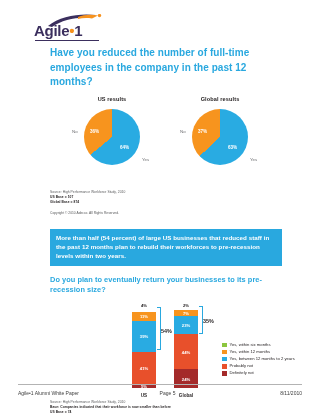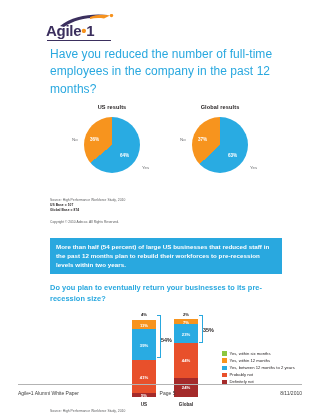--- a/index.html
+++ b/index.html
@@ -4,36 +4,36 @@
 <style>
   html,body{margin:0;padding:0;}
   body{
     width:320px;height:414px;background:#ffffff;
     font-family:"Liberation Sans", sans-serif;
     color:#231f20;overflow:hidden;position:relative;
   }
   .page{position:absolute;inset:0;}
 
   
-  .logo{position:absolute;left:44px;top:14px;width:78px;height:30px;}
+  .logo{position:absolute;left:32px;top:14px;width:78px;height:30px;}
   .logo-swoosh{position:absolute;left:14px;top:0px;width:56px;height:14px;}
   .logo-text{
     position:absolute;left:2px;top:8px;
     font-size:15px;font-weight:bold;letter-spacing:-0.3px;
     color:#3b2f5e;font-family:"Liberation Sans",sans-serif;
   }
   .logo-dot{color:#f6921e;}
   .logo-one{color:#3b2f5e;}
   .logo-rule{position:absolute;left:3px;top:26px;width:64px;height:1px;background:#3b2f5e;}
 
   
   .content{position:absolute;left:50px;top:46px;width:232px;}
 
   .q-head{
-    color:#29a8df;font-size:12px;font-weight:normal;line-height:1.45;
+    color:#29a8df;font-size:10px;font-weight:bold;line-height:1.45;
     letter-spacing:0.05px;margin:0 0 6px 0;
   }
 
   
   .pies{position:relative;height:92px;margin-top:2px;}
   .pie-block{position:absolute;top:0;width:108px;text-align:center;}
   .pie-block.us{left:8px;}
   .pie-block.gl{left:116px;}
   .pie-title{font-size:5.6px;font-weight:bold;color:#231f20;margin-bottom:3px;letter-spacing:.1px;}
   .pie-wrap{position:relative;width:108px;height:70px;}

